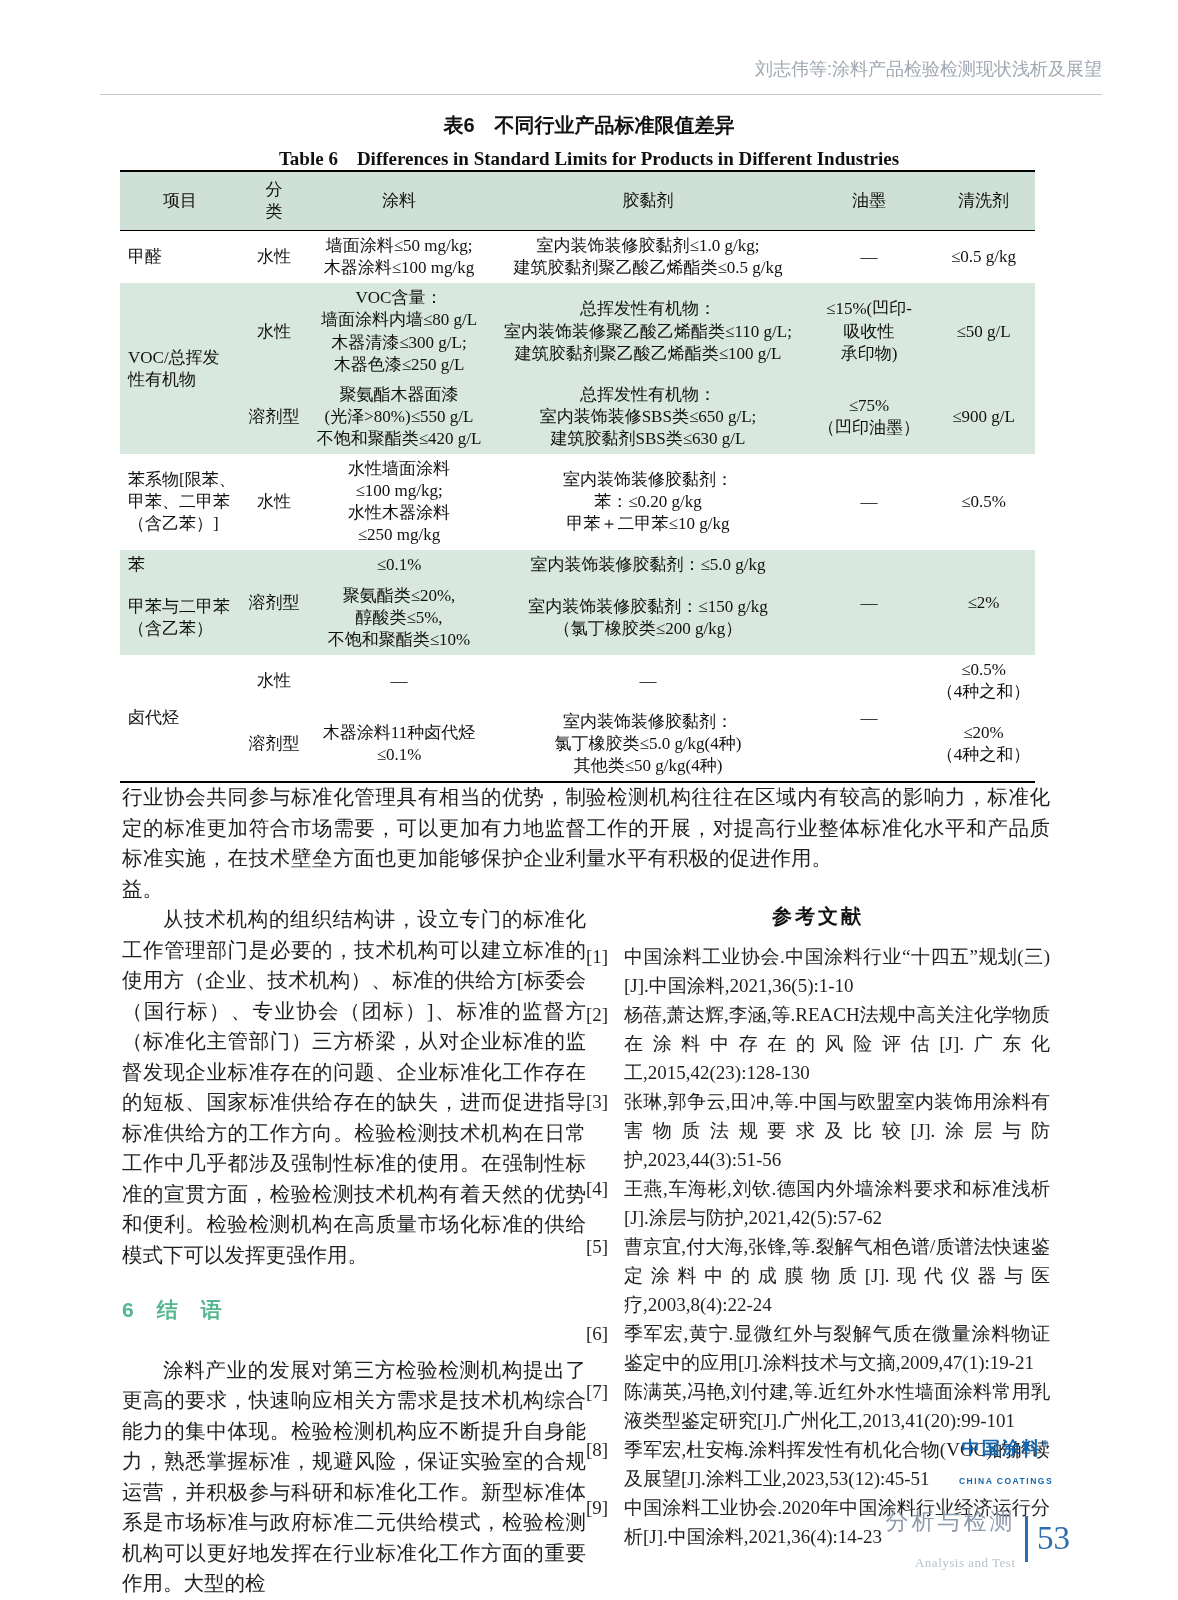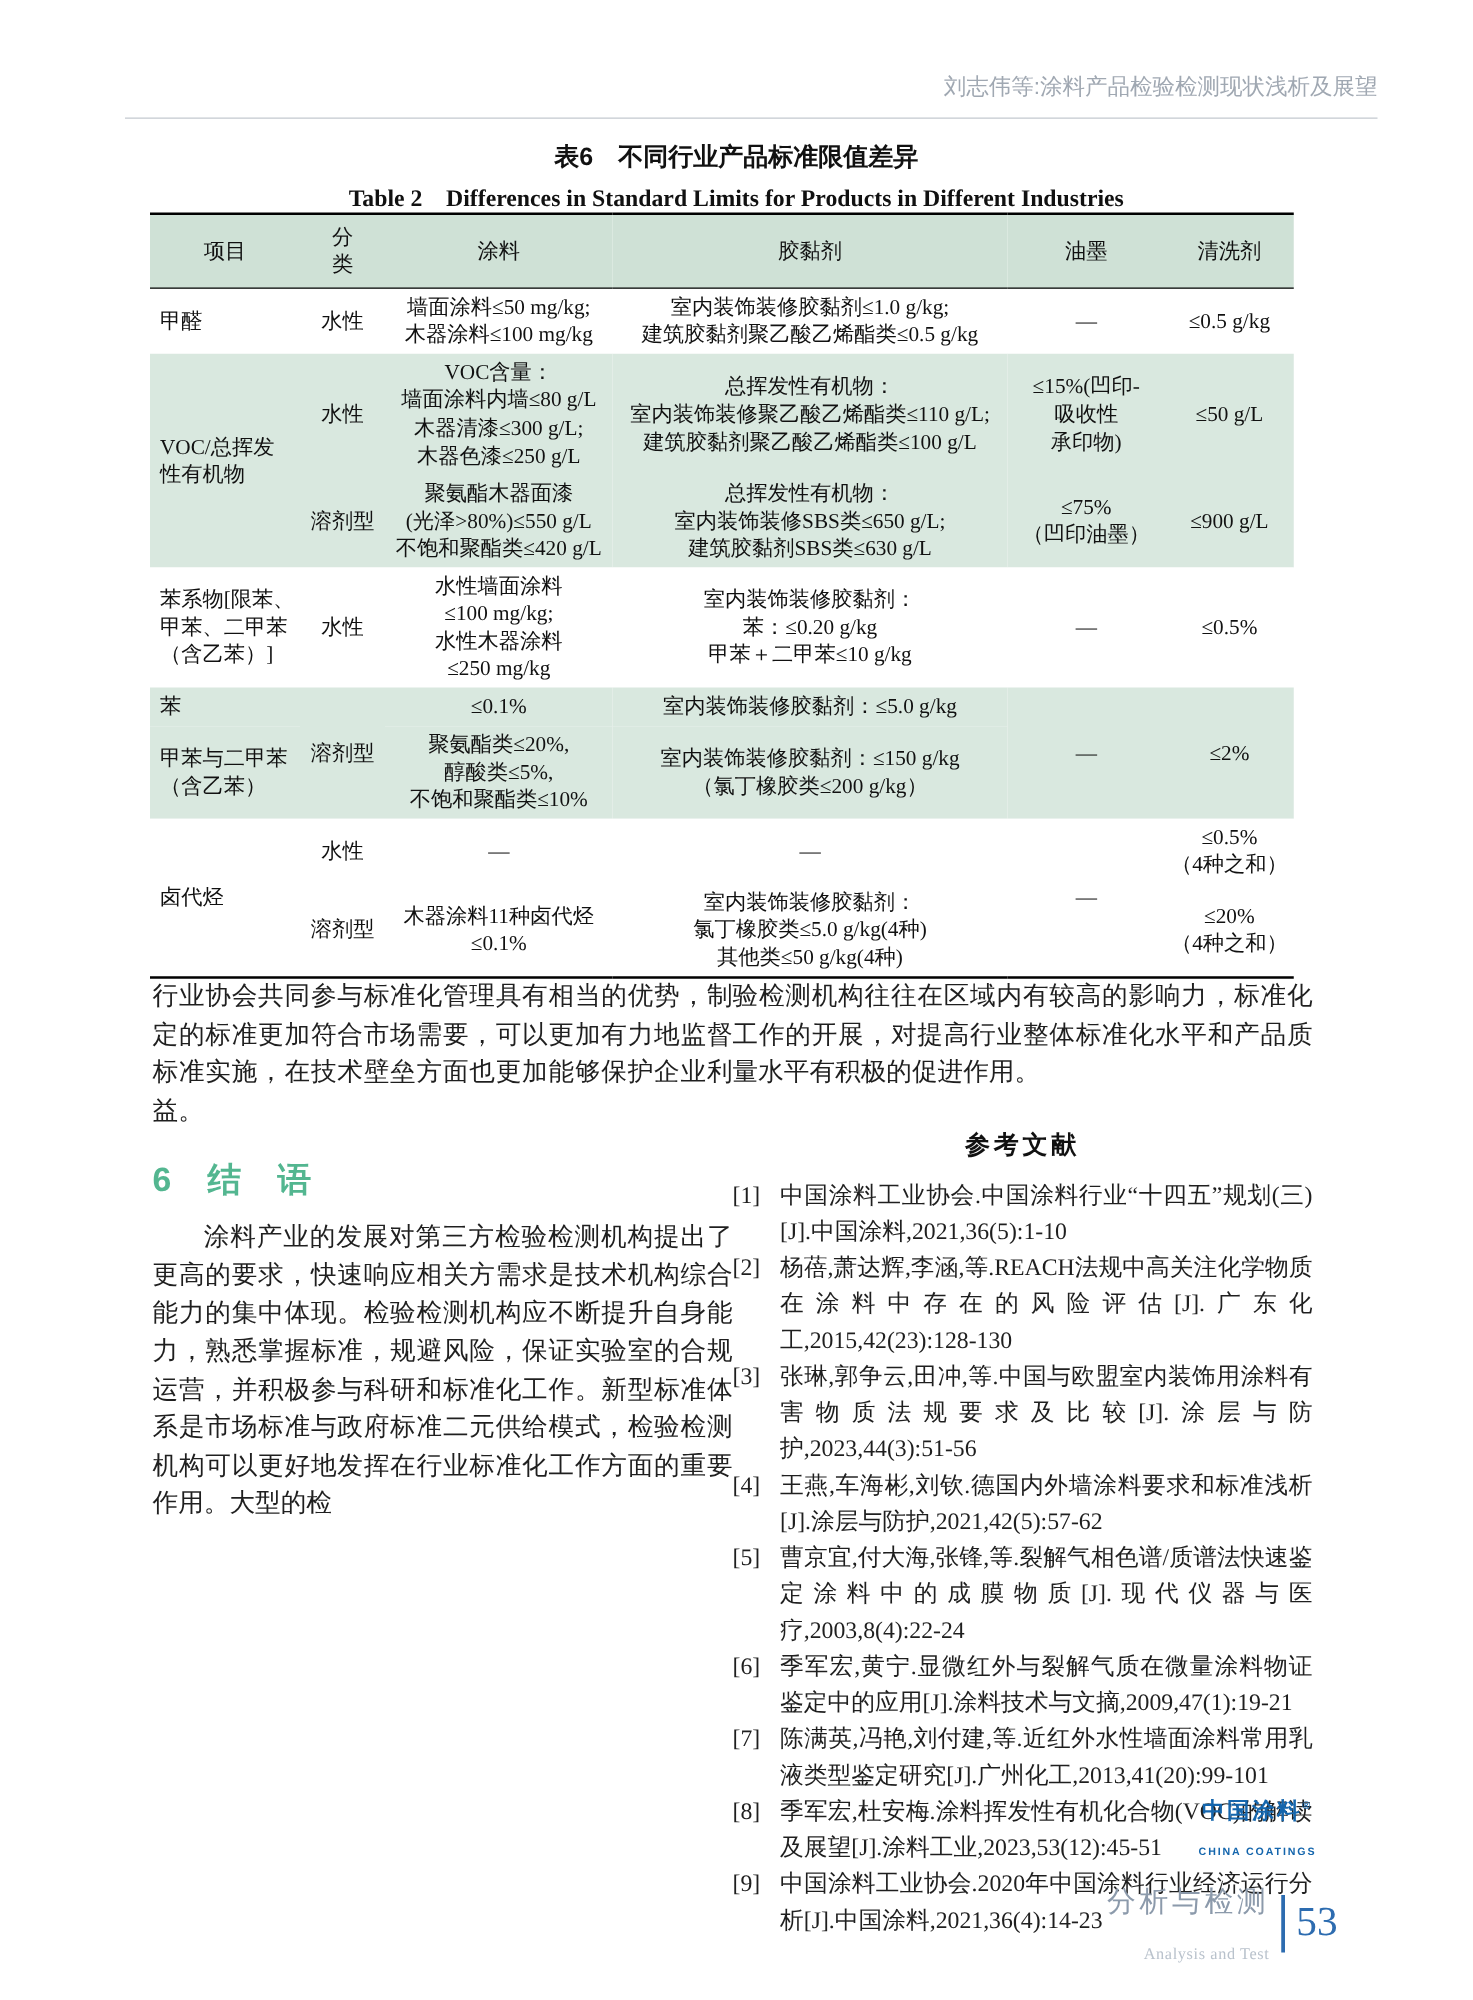--- a/index.html
+++ b/index.html
@@ -45,22 +45,22 @@
   table.t6 td.item{text-align:left;padding-left:8px;}
   tr.band-white td{background:#ffffff;}
   tr.band-green td{background:var(--table_band_bg);}
 
   .article{position:absolute;top:782px;left:122px;width:946px;display:flex;}
   .col{width:464px;font-size:20.5px;line-height:30.5px;text-align:justify;color:#1f1f1f;}
   .col p{margin:0;}
   .p-indent{text-indent:2em;}
   .section-heading{
     font-family:"Liberation Sans","DejaVu Sans",sans-serif;
-    font-size:27px;color:var(--accent_green);
-    margin:25px 0 15px 0;letter-spacing:1px;
+    font-size:21px;color:var(--accent_green);
+    margin:25px 0 29px 0;letter-spacing:1px;
   }
   .ref-heading{
     text-align:center;font-family:"Liberation Sans","DejaVu Sans",sans-serif;
     font-weight:bold;font-size:20px;letter-spacing:3px;color:#111;
     margin:27px 0 11px 0;
   }
   .refs{font-size:19px;line-height:29px;}
   .ref{display:flex;}
   .ref-no{width:38px;flex:none;}
   .ref-text{flex:1;}
@@ -80,21 +80,21 @@
   .footer-bar{width:3.5px;height:46px;background:var(--footer_blue);flex:none;}
   .footer-page{font-family:"Liberation Serif","DejaVu Serif",serif;font-size:33px;color:var(--footer_blue);margin-left:9px;}
 </style>
 </head>
 <body>
 
 <div class="running-head">刘志伟等:涂料产品检验检测现状浅析及展望</div>
 
 <div class="captions">
   <div class="caption-zh">表6　不同行业产品标准限值差异</div>
-  <div class="caption-en">Table 2　Differences in Standard Limits for Products in Different Industries</div>
+  <div class="caption-en">Table 6　Differences in Standard Limits for Products in Different Industries</div>
 </div>
 
 <table class="t6">
   <colgroup>
     <col style="width:120px">
       <col style="width:68px">
       <col style="width:182px">
     <col style="width:316px">
       <col style="width:126px">
       <col style="width:103px">
@@ -198,20 +198,21 @@
 其他类≤50 g/kg(4种)</td>
       <td>≤20%
 （4种之和）</td>
     </tr>
   </tbody>
 </table>
 
 <div class="article">
   <div class="col">
     <p>行业协会共同参与标准化管理具有相当的优势，制定的标准更加符合市场需要，可以更加有力地监督标准实施，在技术壁垒方面也更加能够保护企业利益。</p>
+    <p class="p-indent">从技术机构的组织结构讲，设立专门的标准化工作管理部门是必要的，技术机构可以建立标准的使用方（企业、技术机构）、标准的供给方[标委会（国行标）、专业协会（团标）]、标准的监督方（标准化主管部门）三方桥梁，从对企业标准的监督发现企业标准存在的问题、企业标准化工作存在的短板、国家标准供给存在的缺失，进而促进指导标准供给方的工作方向。检验检测技术机构在日常工作中几乎都涉及强制性标准的使用。在强制性标准的宣贯方面，检验检测技术机构有着天然的优势和便利。检验检测机构在高质量市场化标准的供给模式下可以发挥更强作用。</p>
     <h2 class="section-heading">6　结　语</h2>
     <p class="p-indent">涂料产业的发展对第三方检验检测机构提出了更高的要求，快速响应相关方需求是技术机构综合能力的集中体现。检验检测机构应不断提升自身能力，熟悉掌握标准，规避风险，保证实验室的合规运营，并积极参与科研和标准化工作。新型标准体系是市场标准与政府标准二元供给模式，检验检测机构可以更好地发挥在行业标准化工作方面的重要作用。大型的检</p>
   </div>
   <div class="col">
     <p>验检测机构往往在区域内有较高的影响力，标准化工作的开展，对提高行业整体标准化水平和产品质量水平有积极的促进作用。</p>
     <h3 class="ref-heading">参考文献</h3>
     <div class="refs">
       <div class="ref">
         <span class="ref-no">[1]</span>
         <span class="ref-text">中国涂料工业协会.中国涂料行业“十四五”规划(三)[J].中国涂料,2021,36(5):1-10</span>

